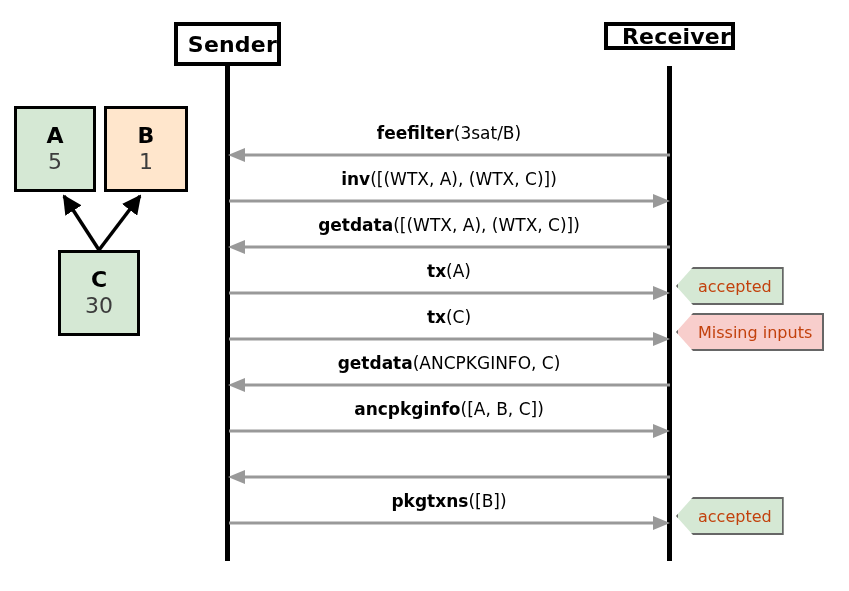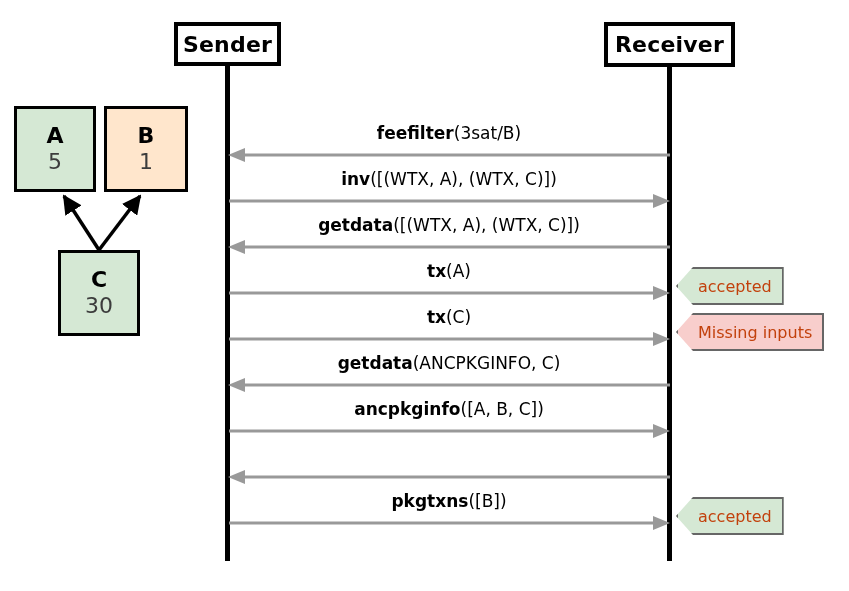--- a/index.html
+++ b/index.html
@@ -17,28 +17,28 @@
   }
 
   
   .actor-box {
     position: absolute;
     box-sizing: border-box;
     border: 4px solid #000000;
     background: #ffffff;
     display: flex;
     align-items: center;
-    justify-content: center;
+    justify-content: flex-end;
     font-weight: bold;
     font-size: 22px;
     color: #000000;
     letter-spacing: 0.2px;
   }
   #actor-sender { left: 174px; top: 22px; width: 107px; height: 44px; }
-  #actor-receiver { left: 604px; top: 22px; width: 131px; height: 45px; }
+  #actor-receiver { left: 604px; top: 22px; width: 131px; height: 28px; }
 
   
   .lifeline {
     position: absolute;
     width: 5px;
     background: #000000;
     top: 66px;
     height: 495px;
   }
   #lifeline-sender { left: 225px; }

